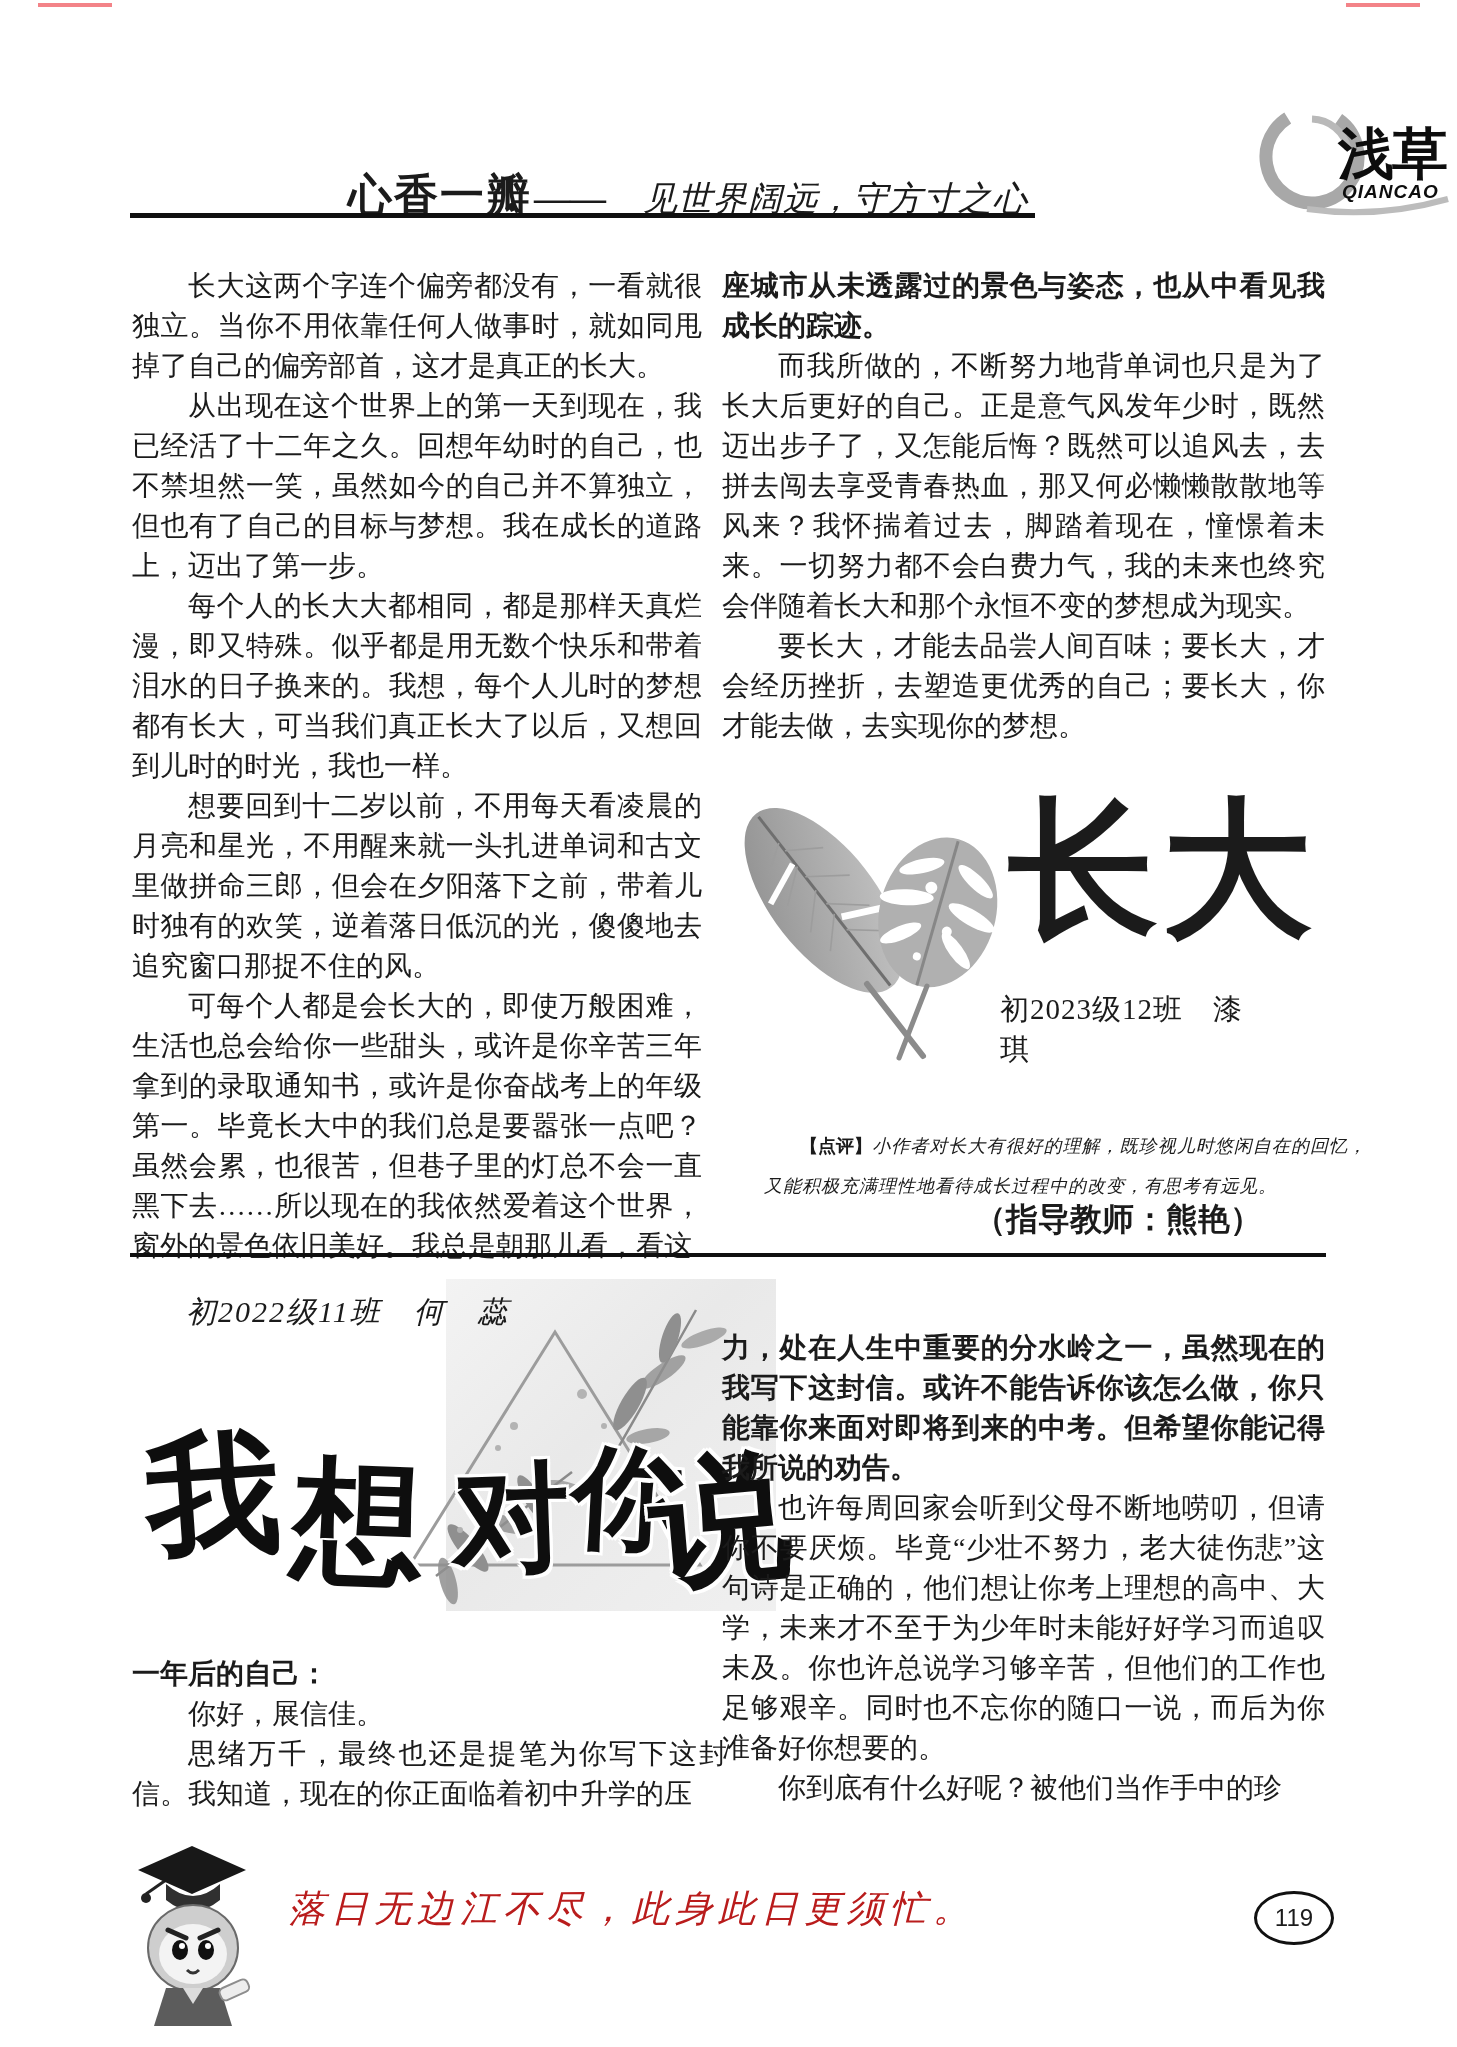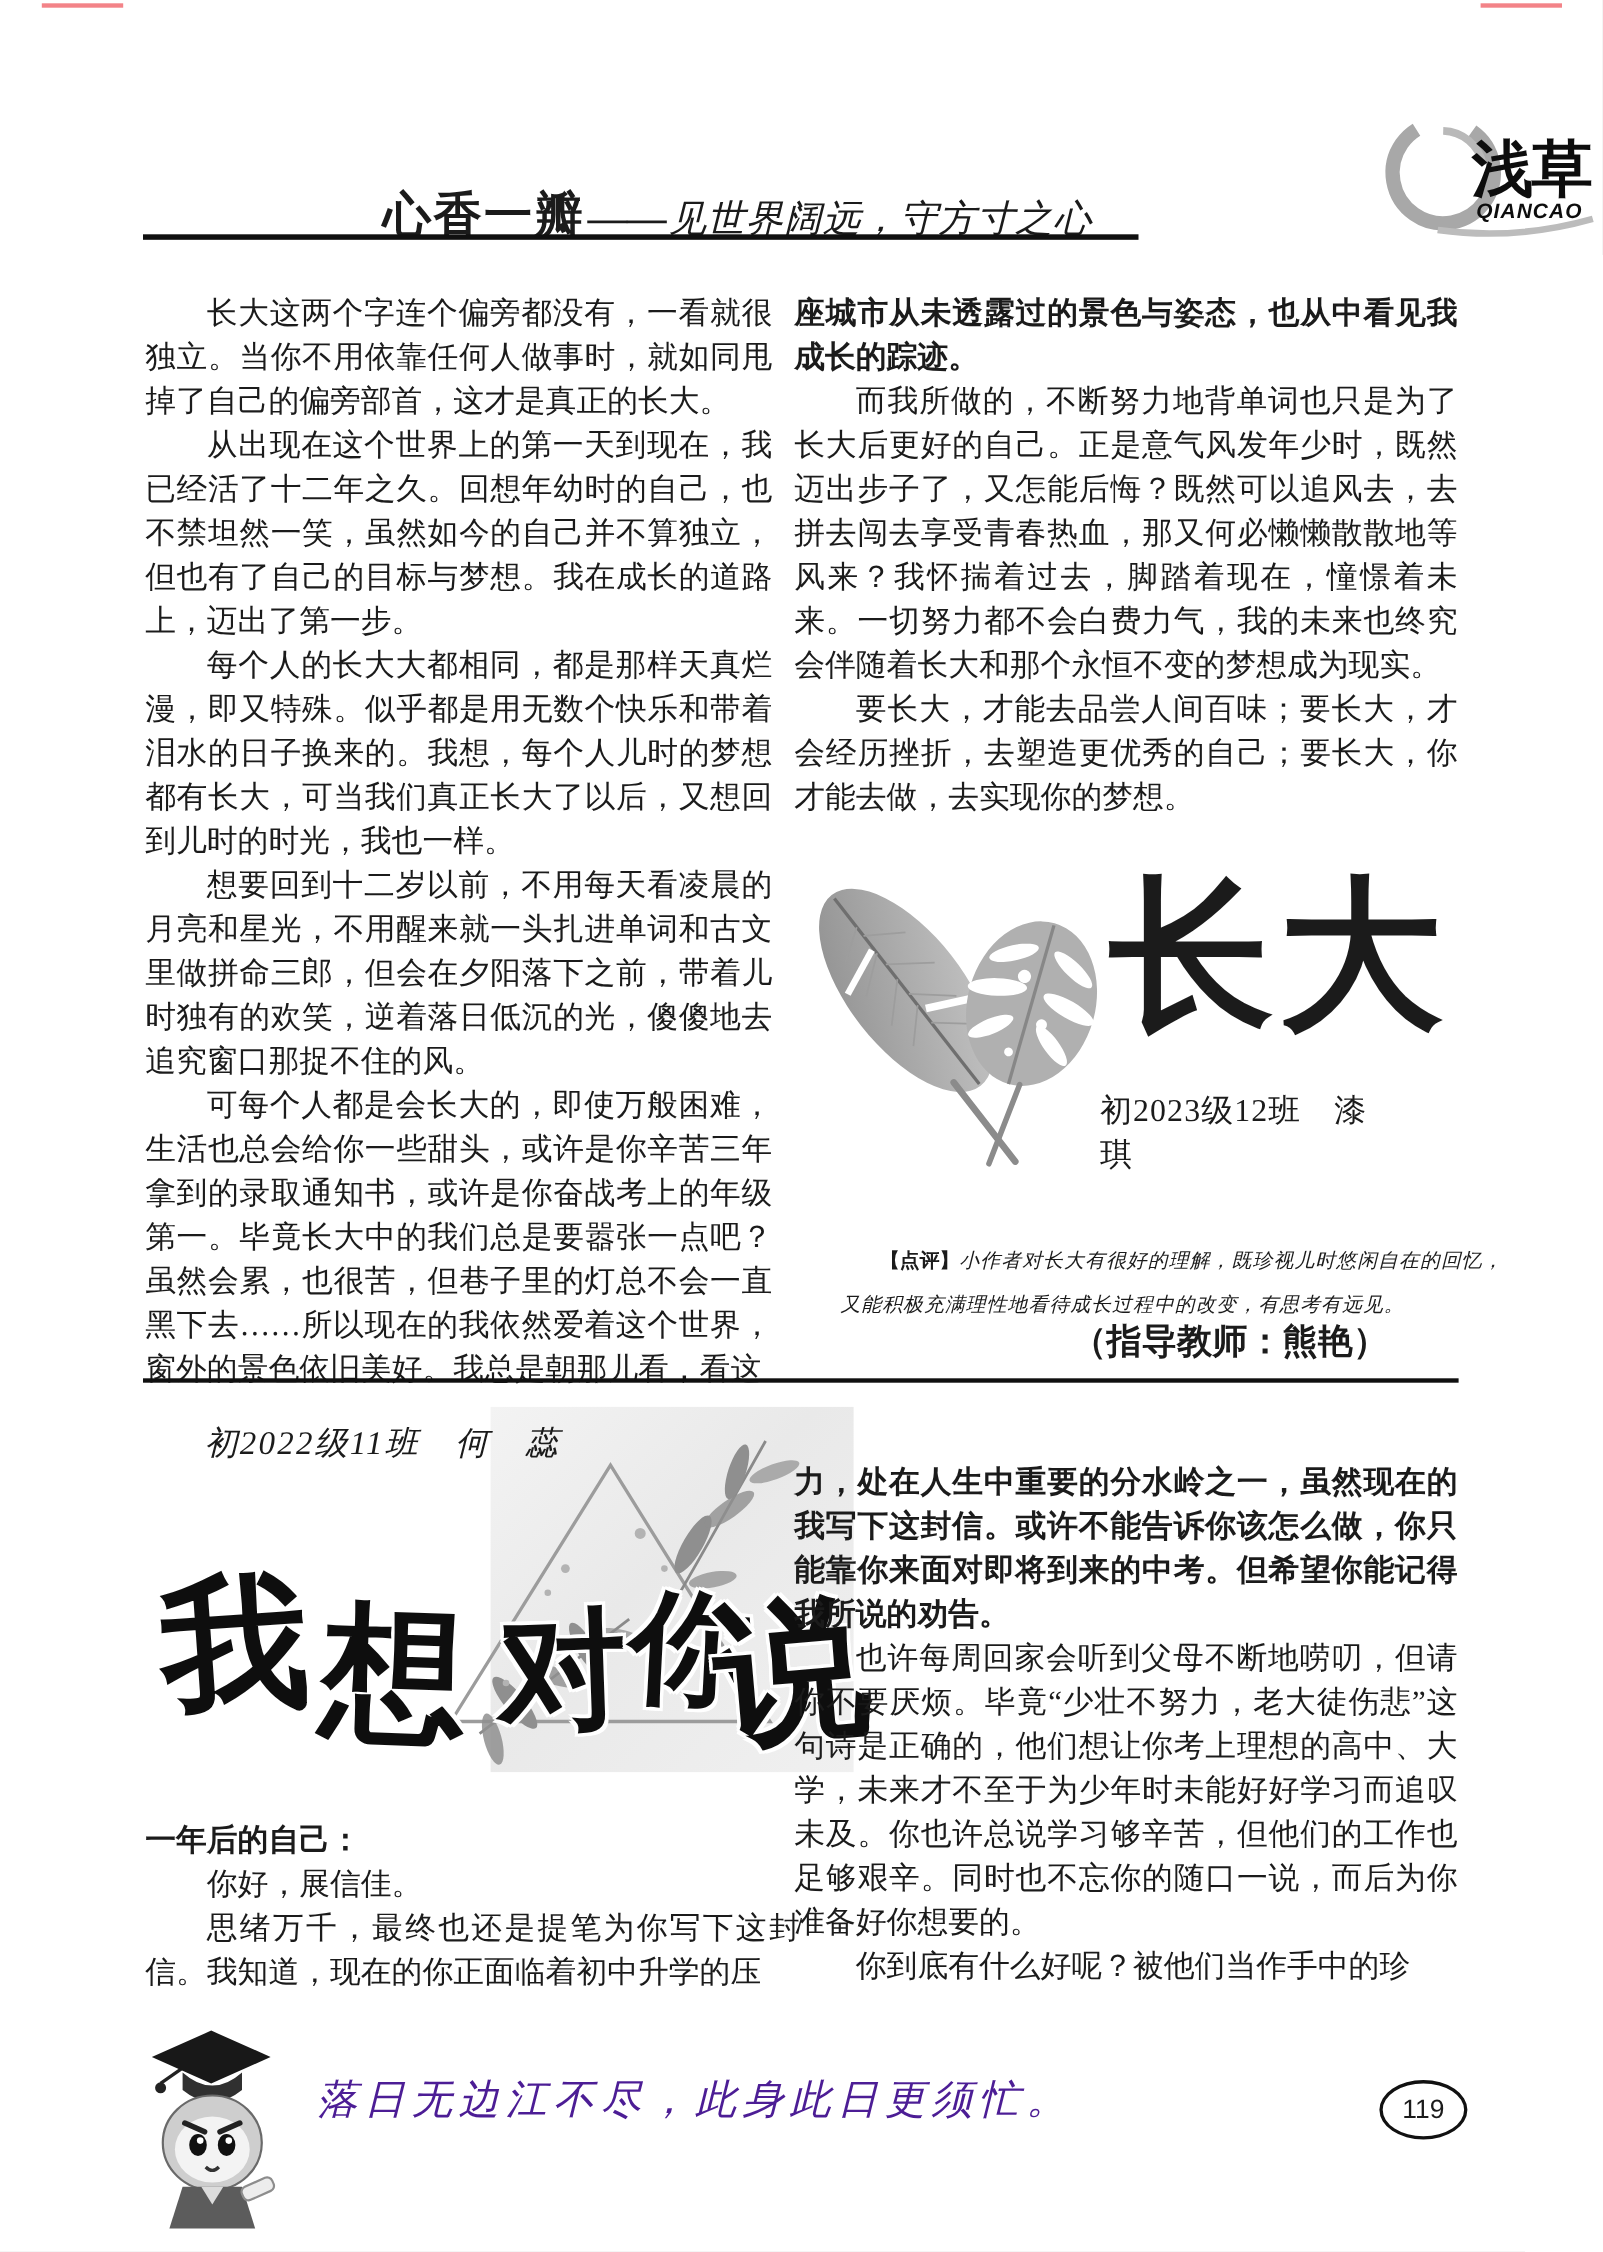--- a/index.html
+++ b/index.html
@@ -7,21 +7,21 @@
     position:relative;width:1457px;height:2047px;background:#ffffff;
     font-family:"Liberation Serif","DejaVu Serif",serif;color:#1b1b1b;
     overflow:hidden;margin:0 auto;
   }
   .abs{position:absolute;}
   
   .crop-tick{position:absolute;top:3px;height:4px;width:74px;background:#ef5a60;opacity:.75;}
   .header-title{left:348px;top:166px;white-space:nowrap;display:flex;align-items:baseline;}
   .ht-main{font-size:44px;font-weight:900;letter-spacing:2px;font-family:"Liberation Sans","DejaVu Sans",sans-serif;}
   .ht-dash{font-size:36px;font-weight:700;margin:0 2px;}
-  .ht-sub{font-size:34px;font-weight:500;font-style:italic;letter-spacing:1px;}
+  .ht-sub{font-size:34px;font-weight:500;font-style:italic;letter-spacing:1px;margin-left:35px;}
   .rule-1{left:130px;top:213px;width:905px;height:5px;background:#101010;}
   .rule-2{left:130px;top:1253px;width:1196px;height:4px;background:#101010;}
   
   .bodycol{font-size:28px;line-height:40px;text-align:justify;margin-top:40px;}
   .bodycol p{margin:0;text-indent:2em;}
   .bodycol p.no-indent{text-indent:0;font-weight:bold;}
   .col-a1-left{left:132px;top:226px;width:570px;}
   .col-a1-right{left:722px;top:226px;width:603px;}
   .col-a2-left{left:132px;top:1614px;width:595px;}
   .col-a2-right{left:722px;top:1288px;width:603px;}
@@ -40,21 +40,21 @@
     background:linear-gradient(135deg,#f3f3f3 0%,#e9e9e9 45%,#f0f0f0 100%);}
   .a2-byline{left:186px;top:1292px;font-size:30px;font-style:italic;letter-spacing:2px;}
   .hw-char{position:absolute;font-family:"Liberation Sans","DejaVu Sans",sans-serif;font-weight:900;color:#0e0e0e;
     text-shadow:3px 0 0 #fff,-3px 0 0 #fff,0 3px 0 #fff,0 -3px 0 #fff,3px 3px 0 #fff,-3px -3px 0 #fff,3px -3px 0 #fff,-3px 3px 0 #fff;}
   .hw-1{left:146px;top:1406px;font-size:134px;transform:rotate(-4deg);}
   .hw-2{left:292px;top:1434px;font-size:132px;transform:rotate(2deg);}
   .hw-3{left:452px;top:1440px;font-size:118px;transform:rotate(-2deg);}
   .hw-4{left:572px;top:1424px;font-size:112px;transform:rotate(3deg);}
   .hw-5{left:650px;top:1426px;font-size:140px;transform:rotate(-5deg);}
   
-  .footer-quote{left:288px;top:1884px;font-size:37px;font-style:italic;letter-spacing:6px;color:#4c1d95;}
+  .footer-quote{left:288px;top:1884px;font-size:37px;font-style:italic;letter-spacing:6px;color:#b91c1c;}
   .page-badge{left:1254px;top:1891px;width:74px;height:48px;border:3px solid #111;border-radius:50%;
     text-align:center;line-height:48px;font-size:24px;font-family:"Liberation Sans","DejaVu Sans",sans-serif;}
 </style>
 </head>
 <body>
 
 <div class="page">
 
   <div class="crop-tick" style="left:38px;"></div>
   <div class="crop-tick" style="left:1346px;"></div>

